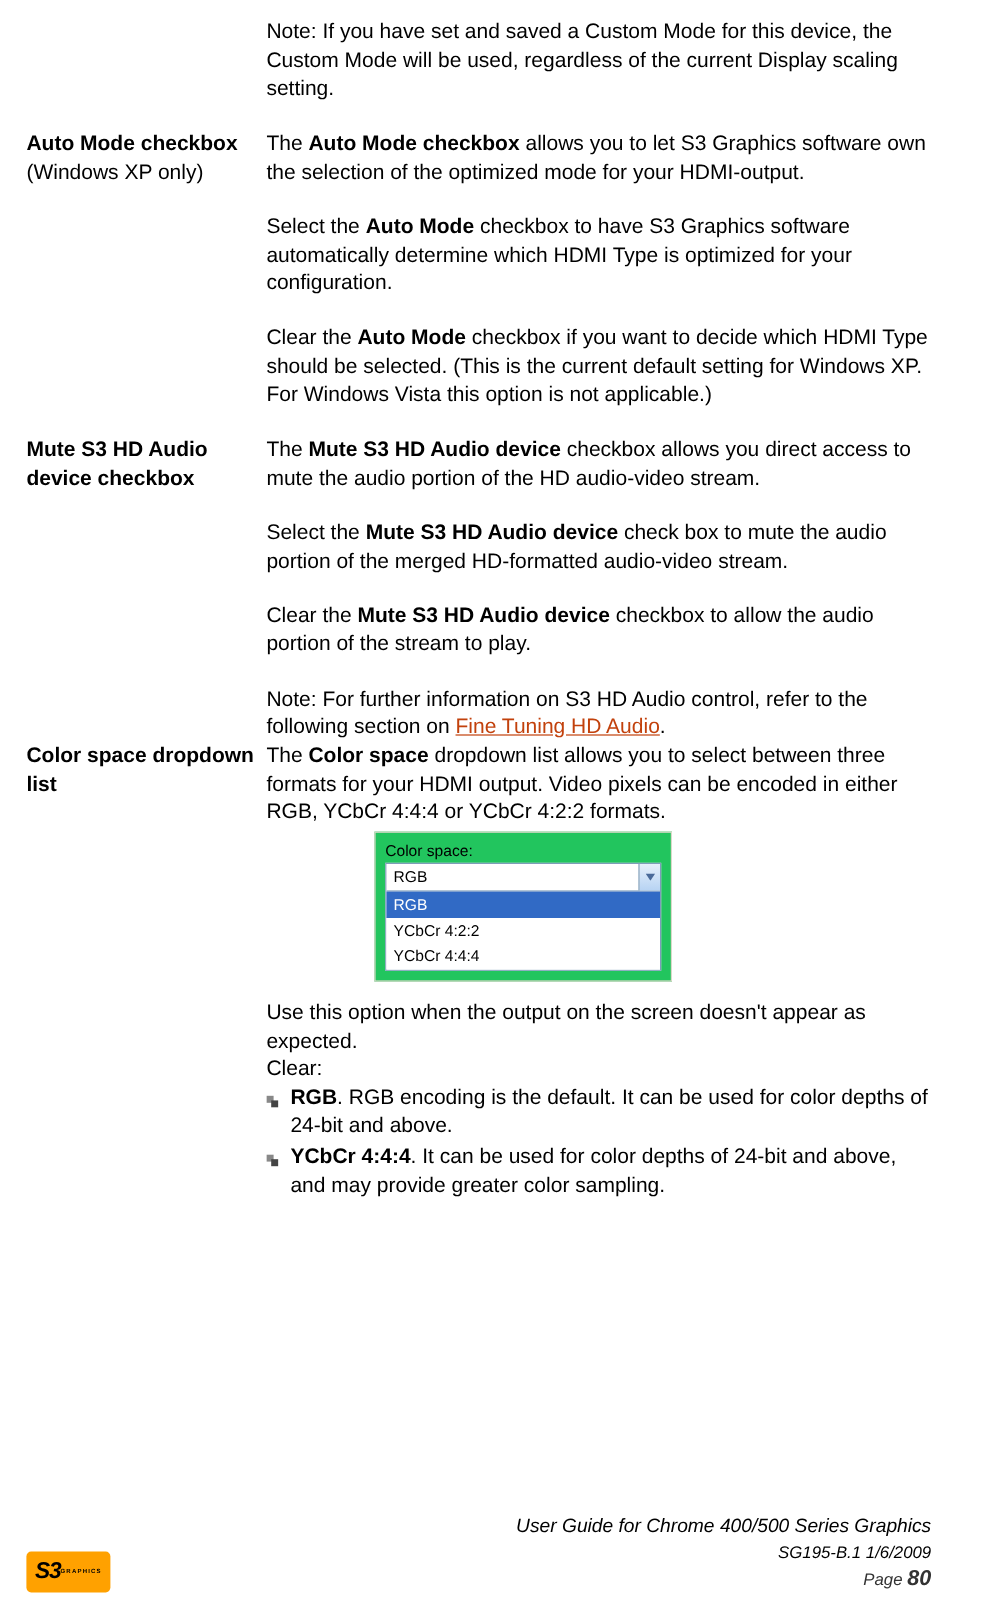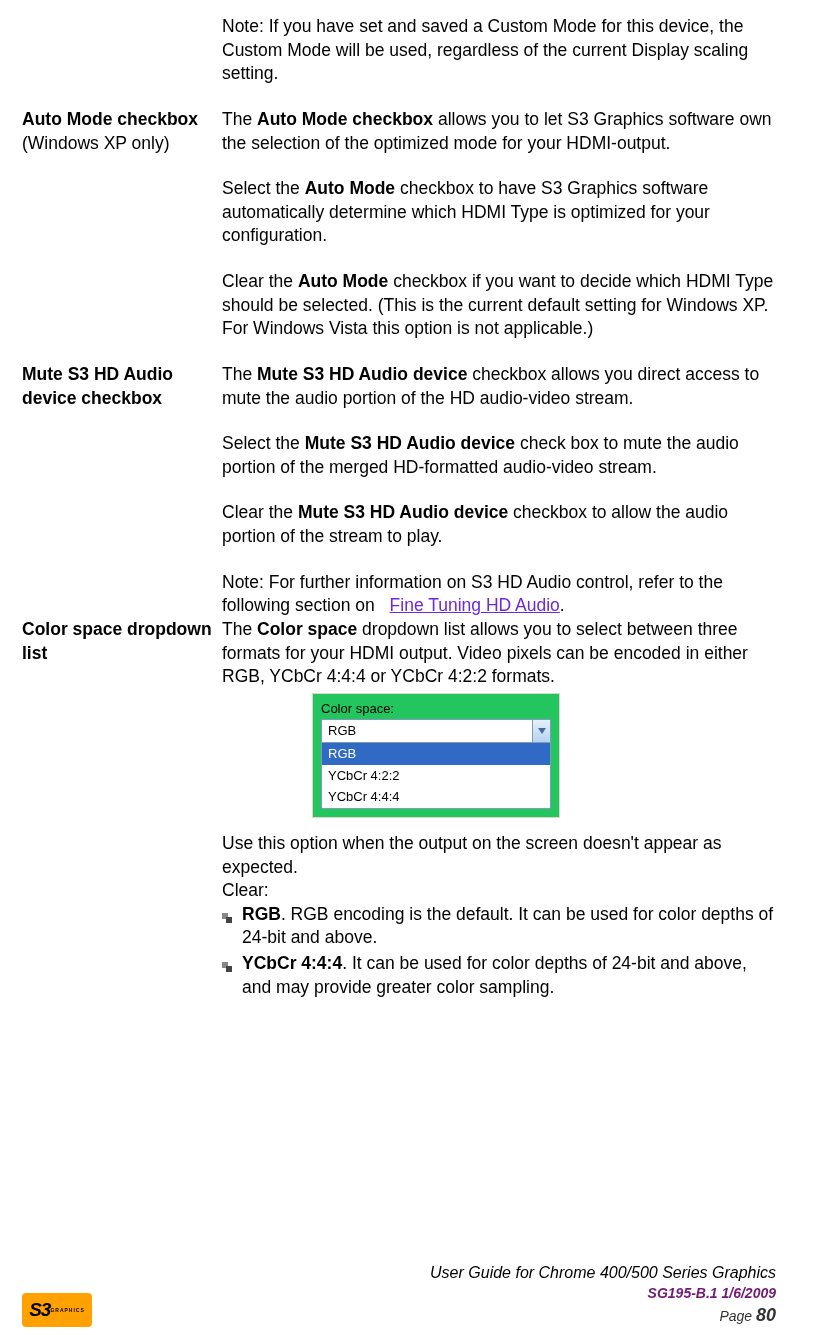--- a/index.html
+++ b/index.html
@@ -30,23 +30,22 @@
   }
   .label-col .bold { font-weight: bold; }
   .label-col .reg  { font-weight: normal; }
   .content-col {
     flex: 1;
   }
   .para { margin: 0 0 22px 0; }
   .para.last { margin-bottom: 0; }
   b { font-weight: bold; }
   a.fine-link {
-    color: #6d28d9;
+    color: #c2410c;
     text-decoration: underline;
-    margin-left: 10px;
   }
   .bullet-list {
     margin: 0;
     padding: 0;
     list-style: none;
   }
   .bullet-list li {
     display: flex;
     align-items: flex-start;
     margin-bottom: 2px;
@@ -148,21 +147,21 @@
     color: #000;
     font-weight: bold;
     margin-top: 1px;
   }
   .footer-text {
     text-align: right;
     font-style: italic;
     font-family: Arial, Helvetica, sans-serif;
   }
   .footer-text .line1 { font-weight: normal; font-size: 16px; }
-  .footer-text .line2 { font-weight: bold; font-size: 14px; color:#701a75; }
+  .footer-text .line2 { font-weight: normal; font-size: 14px; color:#000000; }
   .footer-text .line3 { font-size: 14px; color:#333; }
   .footer-text .line3 .num { font-weight: bold; font-size: 18px; font-style: italic; }
 </style>
 </head>
 <body>
 
 <div class="page">
 
   <div class="row">
     <div class="label-col"></div>

